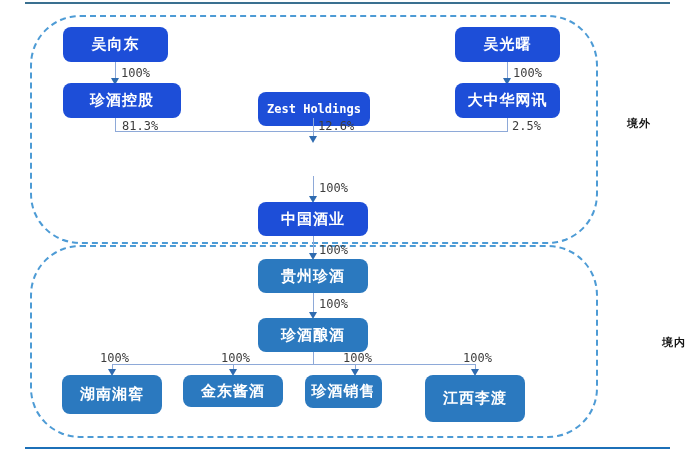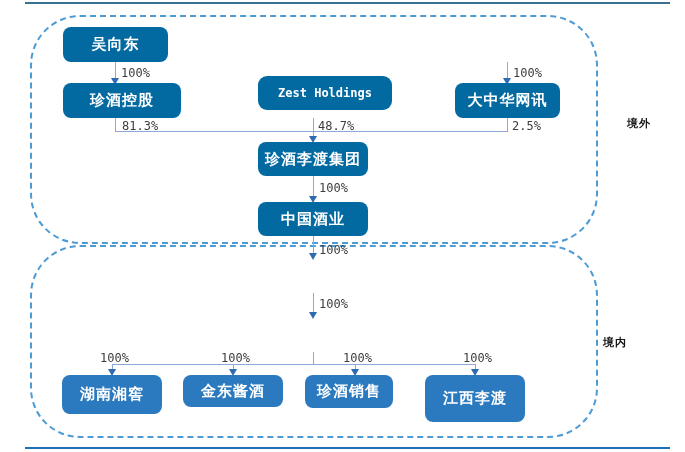--- a/index.html
+++ b/index.html
@@ -33,21 +33,21 @@
     color:#ffffff;
     font-weight:bold;
     font-size:15px;
     letter-spacing:1px;
     display:flex;
     align-items:center;
     justify-content:center;
     white-space:nowrap;
     box-sizing:border-box;
   }
-  .box.dark{background:#0369a1;}
+  .box.dark{background:#1d4ed8;}
   .box.light{background:#2B79BF;}
   .box.latin{
     font-family:"DejaVu Sans Mono","Liberation Mono",monospace;
     font-size:12px;
     letter-spacing:0;
   }
   .vline,.hline{position:absolute;background:#8EA9D8;}
   .vline{width:1px;}
   .hline{height:1px;}
   .arrowhead{
@@ -70,64 +70,66 @@
 
 <div id="canvas">
 
   <div class="rule top" style="left:25px;top:2px;width:645px;"></div>
   <div class="rule bottom" style="left:25px;top:447px;width:645px;"></div>
 
   <div class="region" style="left:30px;top:15px;width:568px;height:229px;"></div>
   <div class="region" style="left:30px;top:245px;width:568px;height:193px;"></div>
 
   <div class="side-label" style="left:627px;top:116px;">境外</div>
-  <div class="side-label" style="left:603px;top:335px;">境内</div>
+  <div class="side-label" style="left:662px;top:335px;">境内</div>
 
   <div class="box dark" style="left:63px;top:27px;width:105px;height:35px;">吴向东</div>
+  <div class="box dark" style="left:455px;top:27px;width:105px;height:35px;">吴光曙</div>
 
   <div class="vline" style="left:115px;top:62px;height:16px;"></div>
   <div class="arrowhead" style="left:111px;top:78px;"></div>
   <div class="pct" style="left:121px;top:66px;">100%</div>
 
   <div class="vline" style="left:507px;top:62px;height:16px;"></div>
   <div class="arrowhead" style="left:503px;top:78px;"></div>
   <div class="pct" style="left:513px;top:66px;">100%</div>
 
   <div class="box dark" style="left:63px;top:83px;width:118px;height:35px;">珍酒控股</div>
-  <div class="box dark latin" style="left:258px;top:76px;width:134px;height:34px;border-radius:9px;">Zest Holdings</div>
+  <div class="box dark latin" style="left:258px;top:92px;width:112px;height:34px;">Zest Holdings</div>
   <div class="box dark" style="left:455px;top:83px;width:105px;height:35px;">大中华网讯</div>
 
   <div class="vline" style="left:115px;top:118px;height:13px;"></div>
   <div class="vline" style="left:313px;top:118px;height:13px;"></div>
   <div class="vline" style="left:507px;top:118px;height:13px;"></div>
   <div class="hline" style="left:115px;top:131px;width:393px;"></div>
   <div class="pct" style="left:122px;top:119px;">81.3%</div>
-  <div class="pct" style="left:318px;top:119px;">48.7%</div>
+  <div class="pct" style="left:318px;top:119px;">12.6%</div>
   <div class="pct" style="left:512px;top:119px;">2.5%</div>
 
   <div class="vline" style="left:313px;top:131px;height:5px;"></div>
   <div class="arrowhead" style="left:309px;top:136px;"></div>
 
-  <div class="box dark" style="left:258px;top:142px;width:110px;height:34px;">珍酒李渡集团</div>
 
   <div class="vline" style="left:313px;top:176px;height:20px;"></div>
   <div class="arrowhead" style="left:309px;top:196px;"></div>
   <div class="pct" style="left:319px;top:181px;">100%</div>
 
   <div class="box dark" style="left:258px;top:202px;width:110px;height:34px;">中国酒业</div>
 
   <div class="vline" style="left:313px;top:236px;height:17px;"></div>
   <div class="arrowhead" style="left:309px;top:253px;"></div>
   <div class="pct" style="left:319px;top:243px;">100%</div>
 
+  <div class="box light" style="left:258px;top:259px;width:110px;height:34px;">贵州珍酒</div>
 
   <div class="vline" style="left:313px;top:293px;height:19px;"></div>
   <div class="arrowhead" style="left:309px;top:312px;"></div>
   <div class="pct" style="left:319px;top:297px;">100%</div>
 
+  <div class="box light" style="left:258px;top:318px;width:110px;height:34px;">珍酒酿酒</div>
 
   <div class="vline" style="left:313px;top:352px;height:12px;"></div>
   <div class="hline" style="left:112px;top:364px;width:364px;"></div>
 
   <div class="vline" style="left:112px;top:364px;height:5px;"></div>
   <div class="arrowhead" style="left:108px;top:369px;"></div>
   <div class="pct" style="left:100px;top:351px;">100%</div>
 
   <div class="vline" style="left:233px;top:364px;height:5px;"></div>
   <div class="arrowhead" style="left:229px;top:369px;"></div>
@@ -136,16 +138,16 @@
   <div class="vline" style="left:355px;top:364px;height:5px;"></div>
   <div class="arrowhead" style="left:351px;top:369px;"></div>
   <div class="pct" style="left:343px;top:351px;">100%</div>
 
   <div class="vline" style="left:475px;top:364px;height:5px;"></div>
   <div class="arrowhead" style="left:471px;top:369px;"></div>
   <div class="pct" style="left:463px;top:351px;">100%</div>
 
   <div class="box light" style="left:62px;top:375px;width:100px;height:39px;">湖南湘窖</div>
   <div class="box light" style="left:183px;top:375px;width:100px;height:32px;">金东酱酒</div>
-  <div class="box light" style="left:305px;top:375px;width:88px;height:33px;">珍酒销售</div>
+  <div class="box light" style="left:305px;top:375px;width:77px;height:33px;">珍酒销售</div>
   <div class="box light" style="left:425px;top:375px;width:100px;height:47px;">江西李渡</div>
 
 </div>
 
 </body></html>

